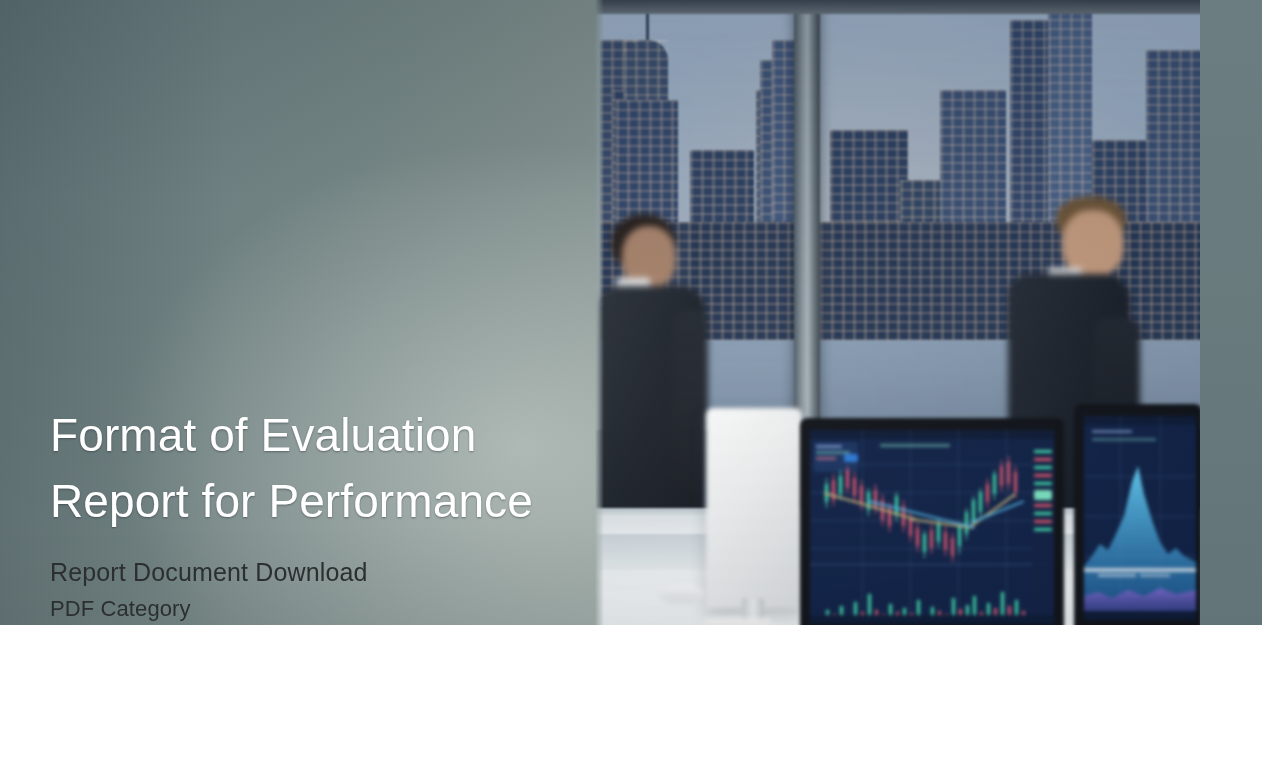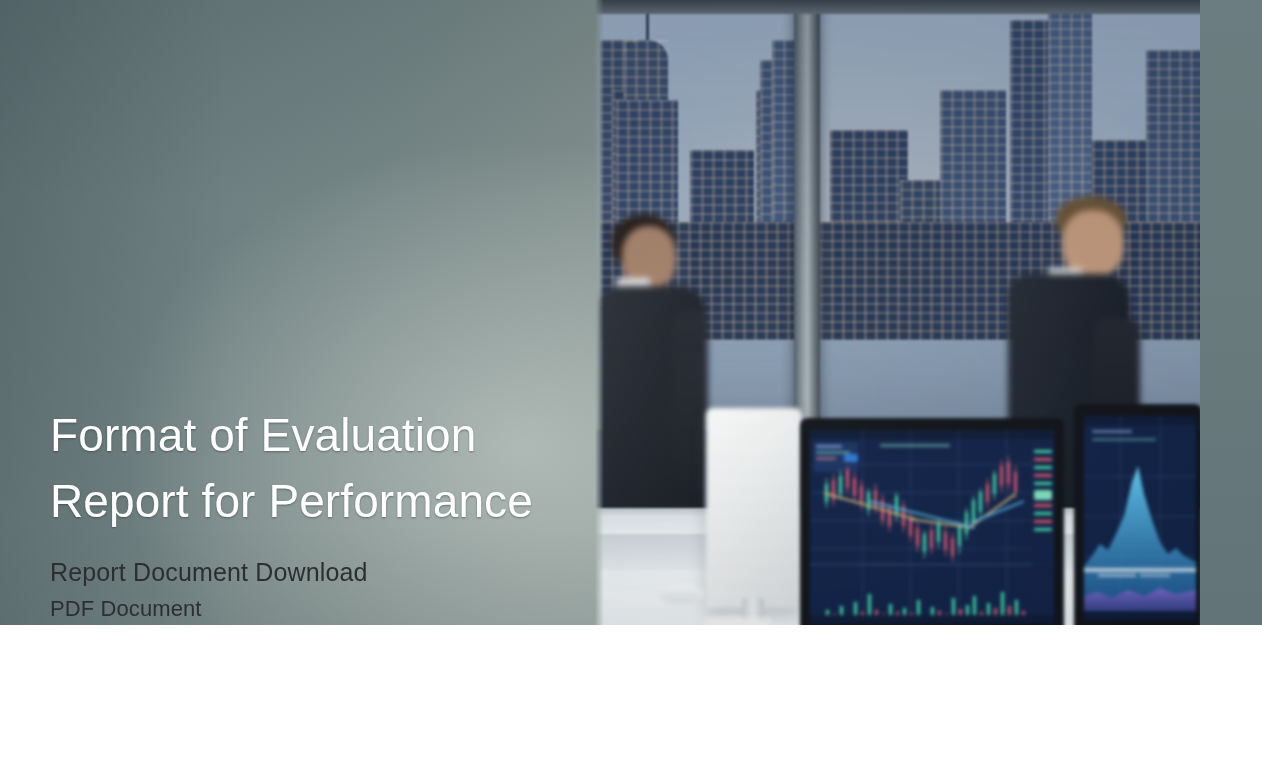--- a/index.html
+++ b/index.html
@@ -530,16 +530,16 @@
   <div class="right-band"></div>
 
   <div class="panel">
     <div class="panel-shade"></div>
   </div>
 
   <div class="panel-text">
     <div class="title">Format of Evaluation
 Report for Performance</div>
     <div class="sub1">Report Document Download</div>
-    <div class="sub2">PDF Document</div>
+    <div class="sub2">PDF Category</div>
   </div>
 
 </div>
 
 </body></html>

